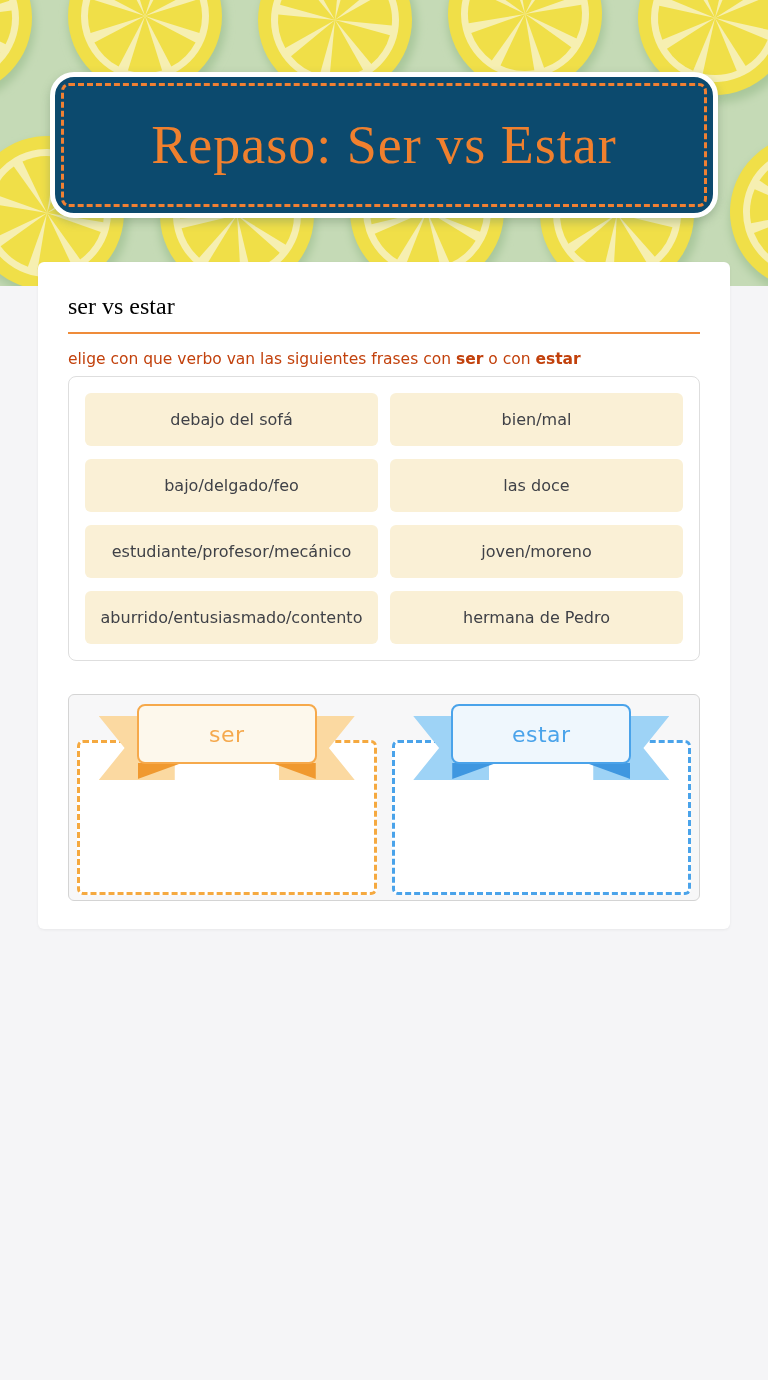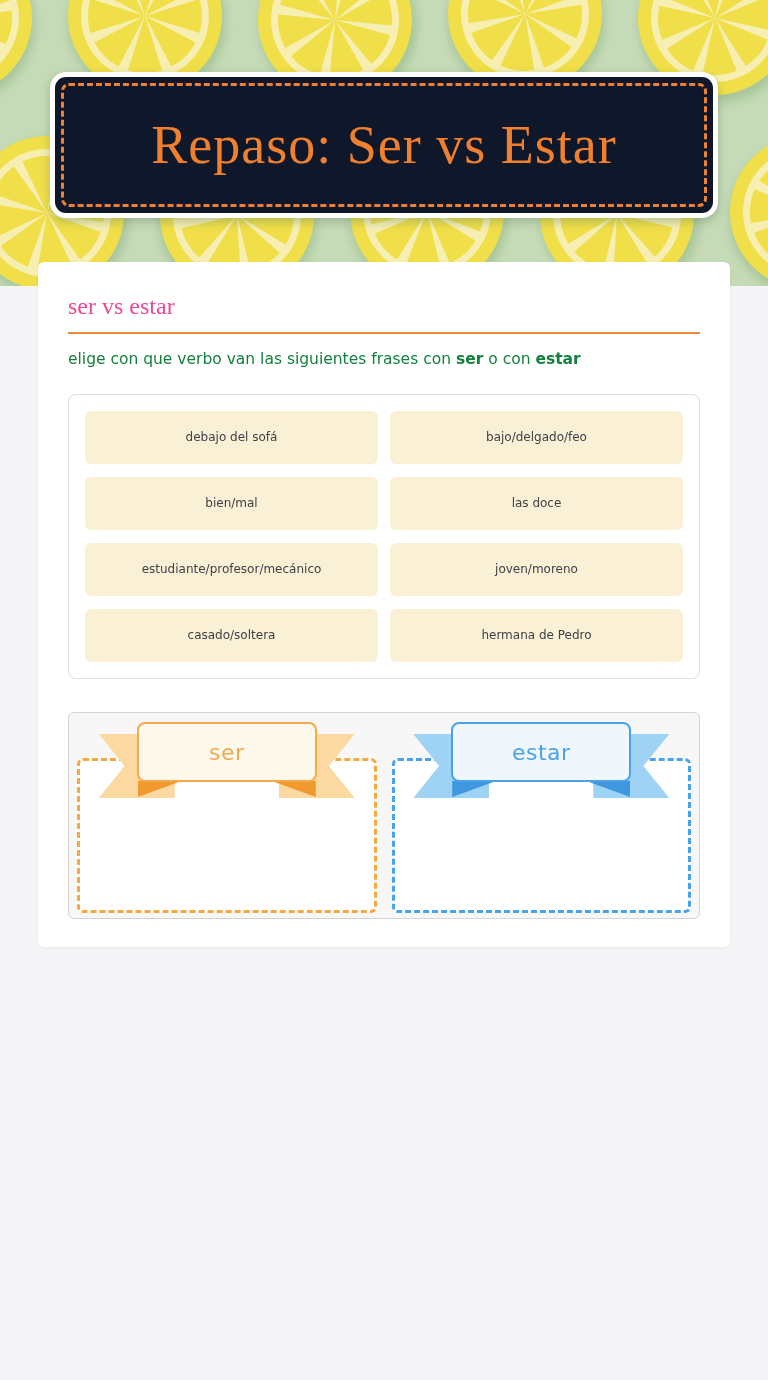--- a/index.html
+++ b/index.html
@@ -8,56 +8,56 @@
     background:#f5f5f7;
     font-family:"DejaVu Sans","Liberation Sans",sans-serif;
     color:#3a3c42;
   }
   
   .header-band{position:relative;width:768px;height:286px;background:#c5dab6;}
   .header-band svg{position:absolute;left:0;top:0;}
   .title-card{
     position:relative;z-index:2;
     width:658px;height:136px;margin:0 auto;top:72px;
-    background:#0f172a;border:5px solid #ffffff;border-radius:16px;
+    background:#0c4a6e;border:5px solid #ffffff;border-radius:24px;
     box-shadow:0 4px 10px rgba(100,130,100,.40);
     box-sizing:content-box;
   }
   .title-inner{
     position:absolute;inset:6px;border:3px dashed #f08033;border-radius:8px;
     display:flex;align-items:center;justify-content:center;
   }
   h1{
     margin:0;font-family:"Liberation Serif","DejaVu Serif",serif;
     font-size:54px;font-weight:400;color:#f0802e;letter-spacing:1px;
   }
   
   .main-card{
     position:relative;z-index:3;
     width:692px;margin:-24px auto 0;box-sizing:border-box;
     background:#ffffff;border-radius:6px;padding:28px 30px;
     box-shadow:0 1px 3px rgba(0,0,0,.06);
   }
   h2.q-title{
     margin:2px 0 0;font-family:"Liberation Serif","DejaVu Serif",serif;
-    font-size:24px;line-height:28px;font-weight:400;color:#ec4899;
+    font-size:24px;line-height:28px;font-weight:400;color:#000000;
   }
   hr.q-rule{border:none;border-top:2px solid #ef8c3a;margin:12px 0 14px;}
-  p.instruction{margin:0 0 24px;font-size:15.5px;line-height:22px;color:#15803d;}
+  p.instruction{margin:0 0 6px;font-size:15.5px;line-height:22px;color:#c2410c;}
   p.instruction b{font-weight:700;}
   
   .word-bank{
     border:1px solid #dedede;border-radius:8px;background:#fff;
     padding:16px;display:grid;grid-template-columns:1fr 1fr;
     column-gap:12px;row-gap:13px;align-items:start;
   }
   .chip{
     background:#faf0d6;border-radius:6px;min-height:52px;box-sizing:border-box;
     display:flex;align-items:center;justify-content:center;text-align:center;
-    padding:15px 10px;font-size:12px;font-weight:500;line-height:23px;color:#3f4147;
+    padding:15px 10px;font-size:16px;font-weight:500;line-height:23px;color:#3f4147;
     overflow-wrap:anywhere;cursor:grab;
   }
   
   .sort-area{
     margin-top:33px;background:#f7f7f8;border:1px solid #d4d4d4;border-radius:6px;
     display:flex;gap:15px;padding:45px 8px 5px;box-sizing:border-box;position:relative;
   }
   .zone{flex:1;position:relative;}
   .dash{height:155px;box-sizing:border-box;border-radius:6px;background:#ffffff;}
   .zone-ser  .dash{border:3px dashed #f5a940;}
@@ -127,26 +127,26 @@
   </div>
 </div>
 
 <div class="main-card">
   <h2 class="q-title">ser vs estar</h2>
   <hr class="q-rule">
   <p class="instruction"><span>elige con que verbo van las siguientes frases con </span><b>ser</b><span> o con </span><b>estar</b></p>
 
   <div class="word-bank">
     <div class="chip">debajo del sofá</div>
+    <div class="chip">bien/mal</div>
     <div class="chip">bajo/delgado/feo</div>
-    <div class="chip">bien/mal</div>
     <div class="chip">las doce</div>
     <div class="chip">estudiante/profesor/mecánico</div>
     <div class="chip">joven/moreno</div>
-    <div class="chip">casado/soltera</div>
+    <div class="chip">aburrido/entusiasmado/contento</div>
     <div class="chip">hermana de Pedro</div>
   </div>
 
   <div class="sort-area">
     <div class="zone zone-ser">
       <div class="ribbon">
         <div class="tail tail-l"></div>
         <div class="tail tail-r"></div>
         <div class="fold fold-l"></div>
         <div class="fold fold-r"></div>

